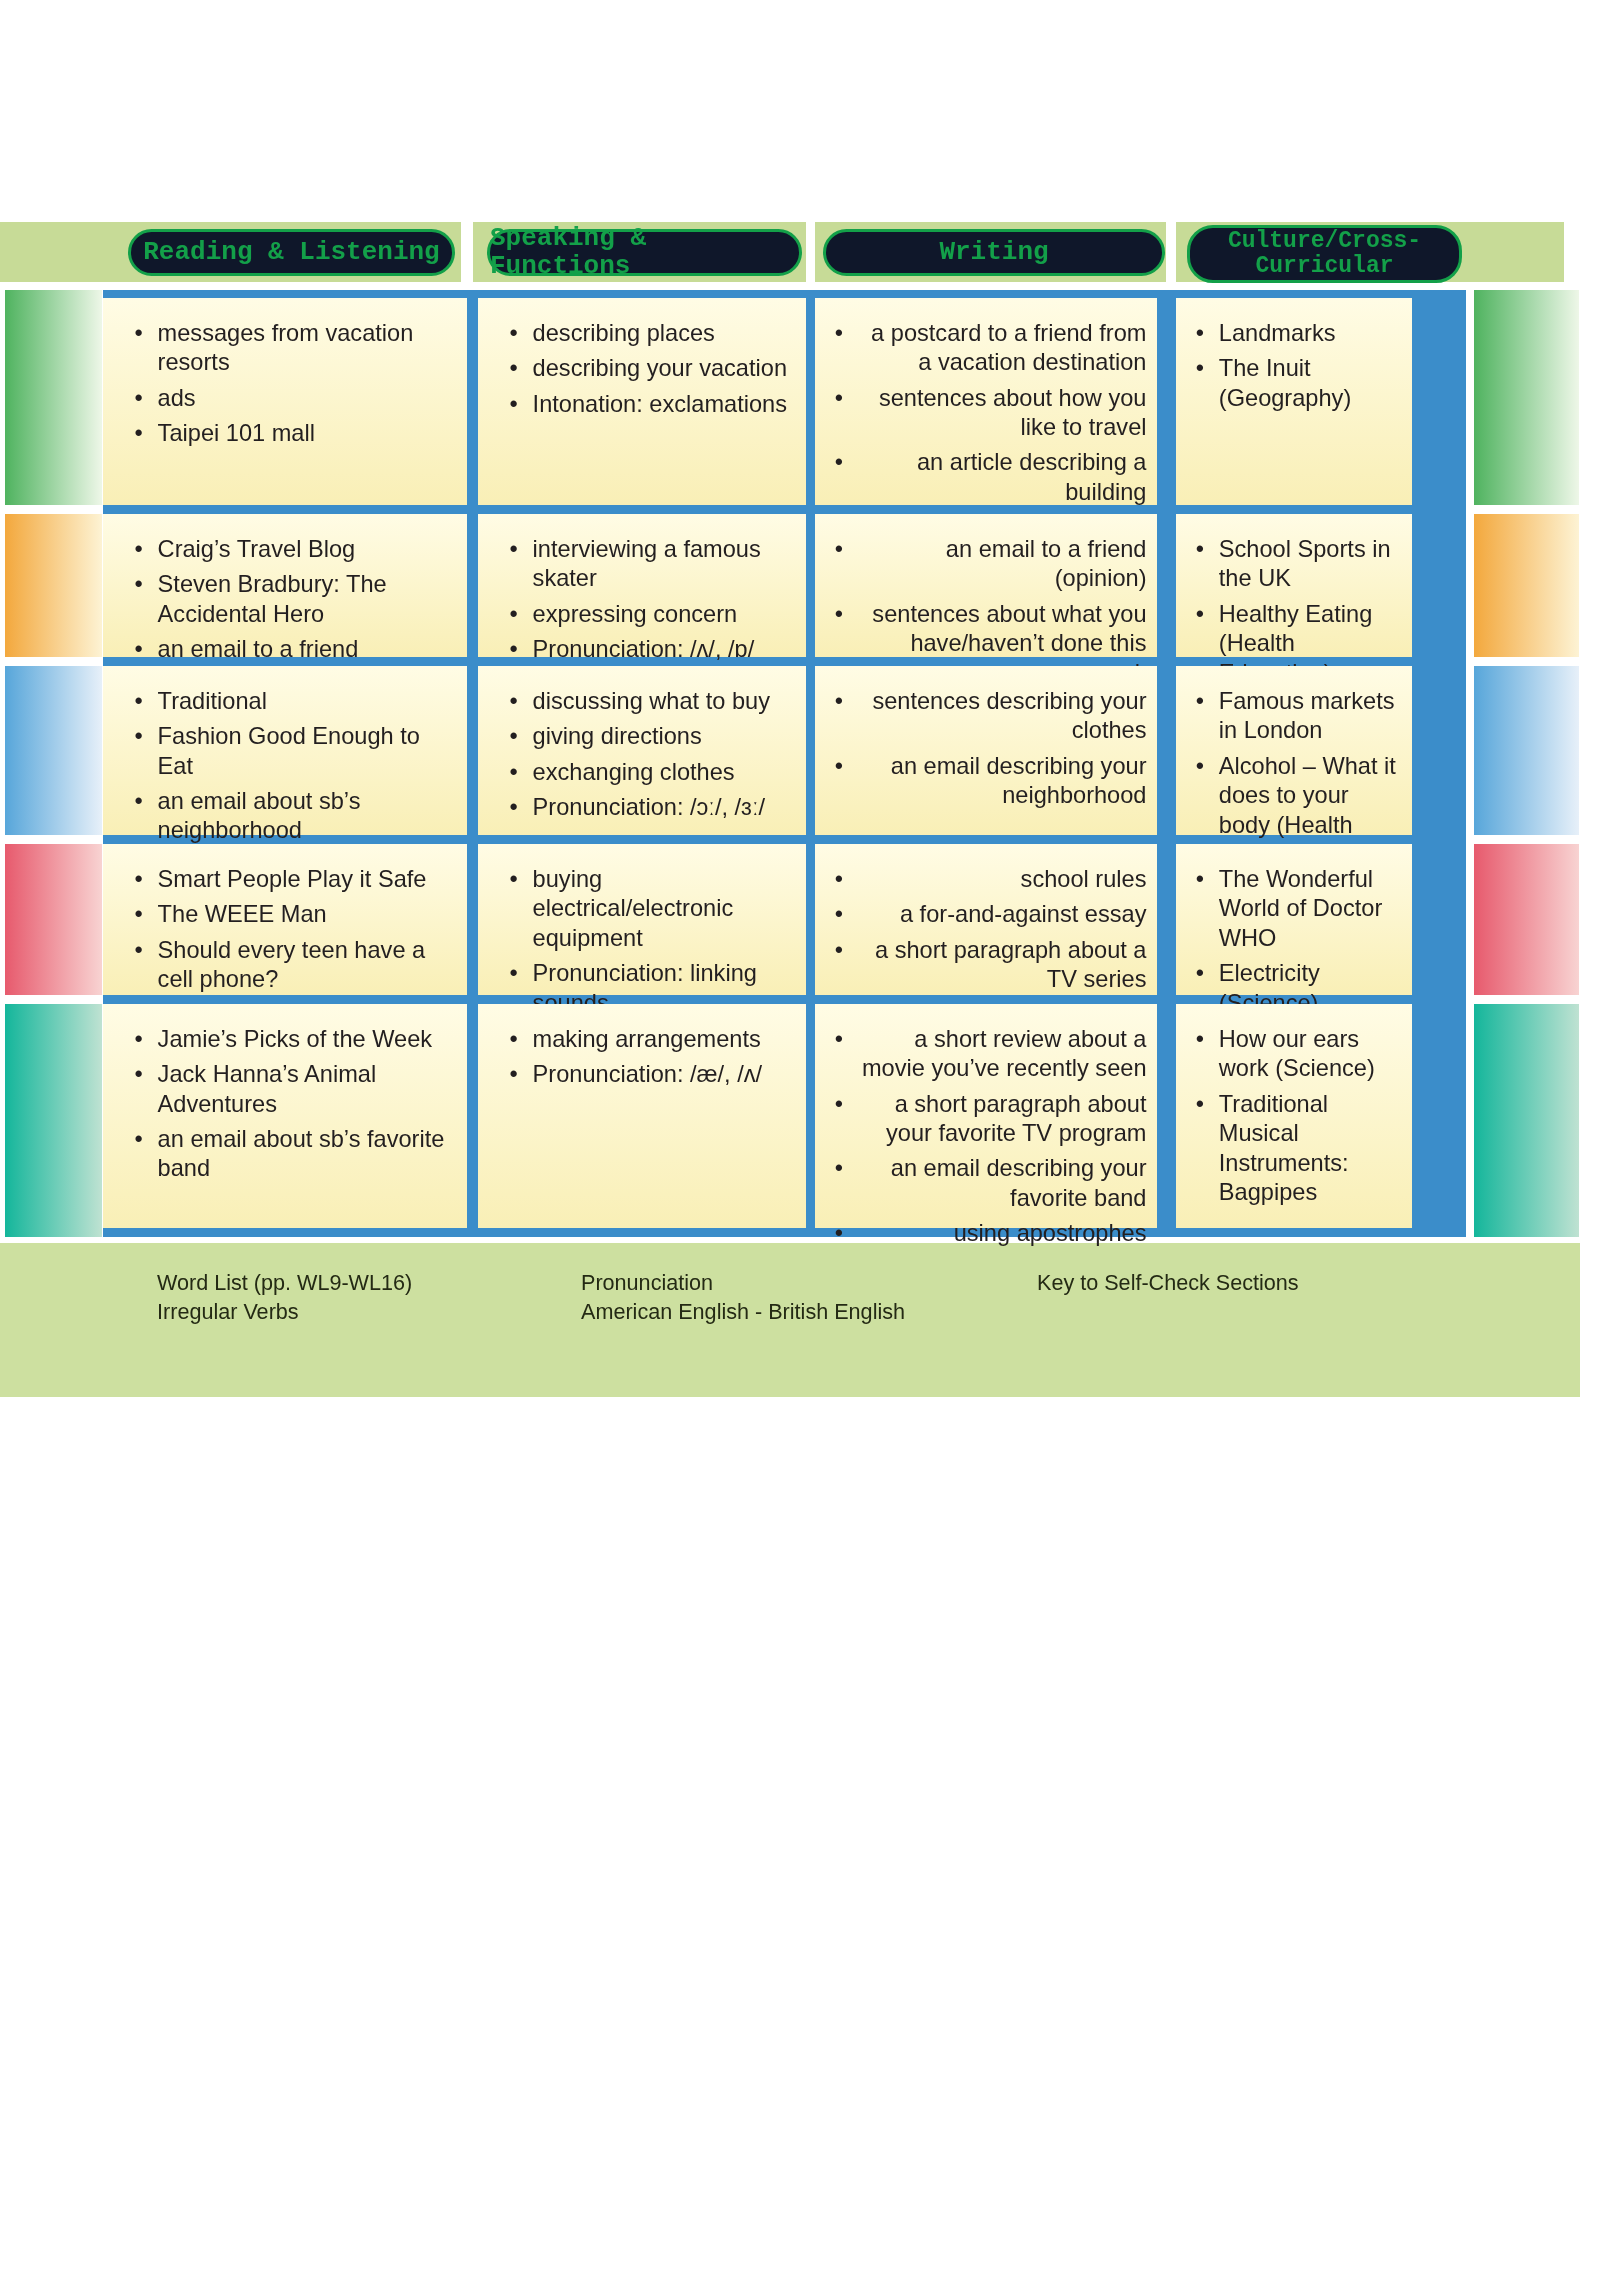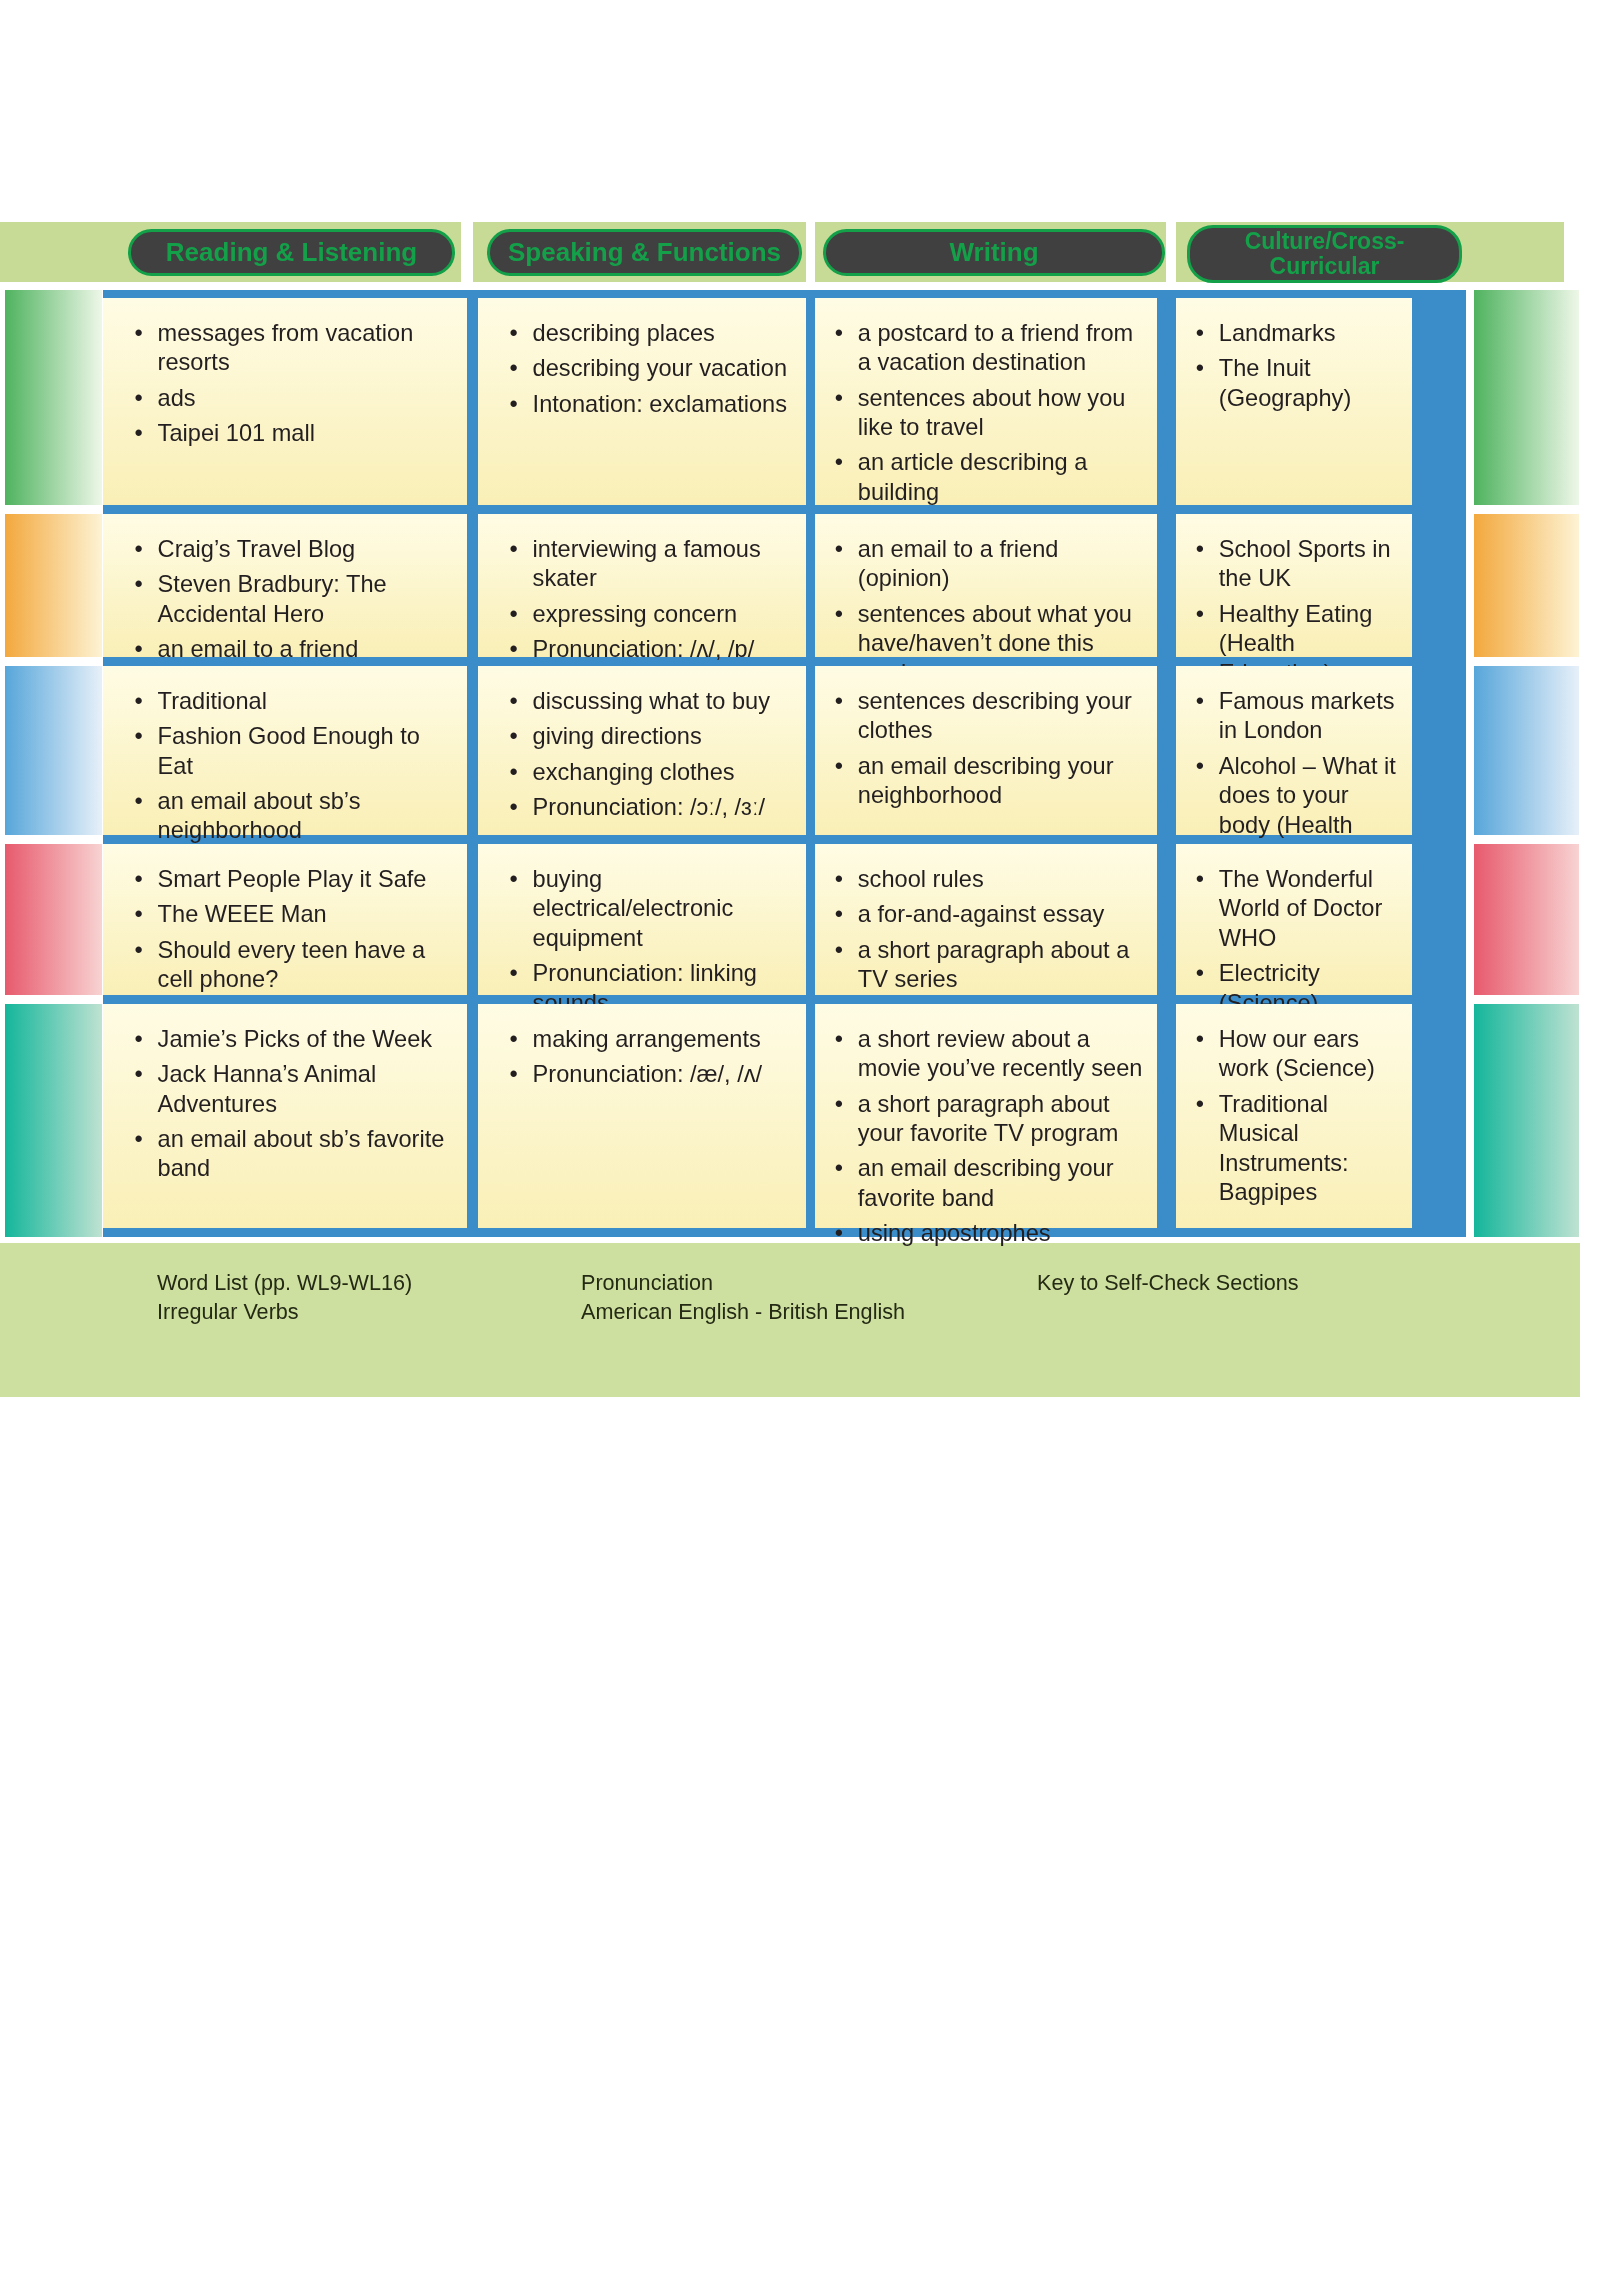--- a/index.html
+++ b/index.html
@@ -10,41 +10,41 @@
   }
 
   
   .band-seg { position:absolute; top:222px; height:60px; background:var(--band-green,#c7db97); }
   .seg1 { left:0;      width:461px; }
   .seg2 { left:473px;  width:333px; }
   .seg3 { left:815px; width:351px; }
   .seg4 { left:1176px; width:388px; }
 
   .pill {
-    position:absolute; top:229px; height:47px; background:#404040;
+    position:absolute; top:229px; height:47px; background:#0f172a;
     border:3.9px solid var(--pill-green,#13a049); border-radius:26px;
     display:flex; flex-direction:column; align-items:center; justify-content:center;
     color:var(--pill-green,#13a049); font-weight:bold; font-size:26px; line-height:27.5px;
-    text-align:right; z-index:3;
+    text-align:left; z-index:3;font-family:Liberation Mono, monospace;
   }
   .pill1 { left:128px;  width:327px; }
   .pill2 { left:487px;  width:315px; }
   .pill3 { left:823px; width:342px; }
   .pill4 { left:1187px; width:275px; top:225px; height:58px; font-size:23px; line-height:25px; }
 
   
   .table-bg { position:absolute; left:103px; top:290px; width:1363px; height:947px;
               background:var(--grid-blue,#3b8dca); }
   .cell {
     position:absolute; z-index:2;
     background:linear-gradient(to bottom, var(--cell-yellow-top,#fffce5), var(--cell-yellow-bottom,#f9efb6));
   }
   .c0 { left:103px;  width:364px; }
   .c1 { left:478px;  width:328px; }
-  .c2 { left:815px; width:342px; }
+  .c2 { left:815px; width:342px;text-align:right; }
   .c3 { left:1176px; width:236px; }
   .r1 { top:298px;  height:207px; }
   .r2 { top:514px;  height:143px; }
   .r3 { top:666px; height:169px; }
   .r4 { top:844px; height:151px; }
   .r5 { top:1004px; height:224px; }
 
   .cell ul { list-style:none; margin:0; padding:21px 10.5px 10.5px 23.6px; }
   .c2 ul, .c3 ul { padding-left:11.8px; }
   .cell li {

